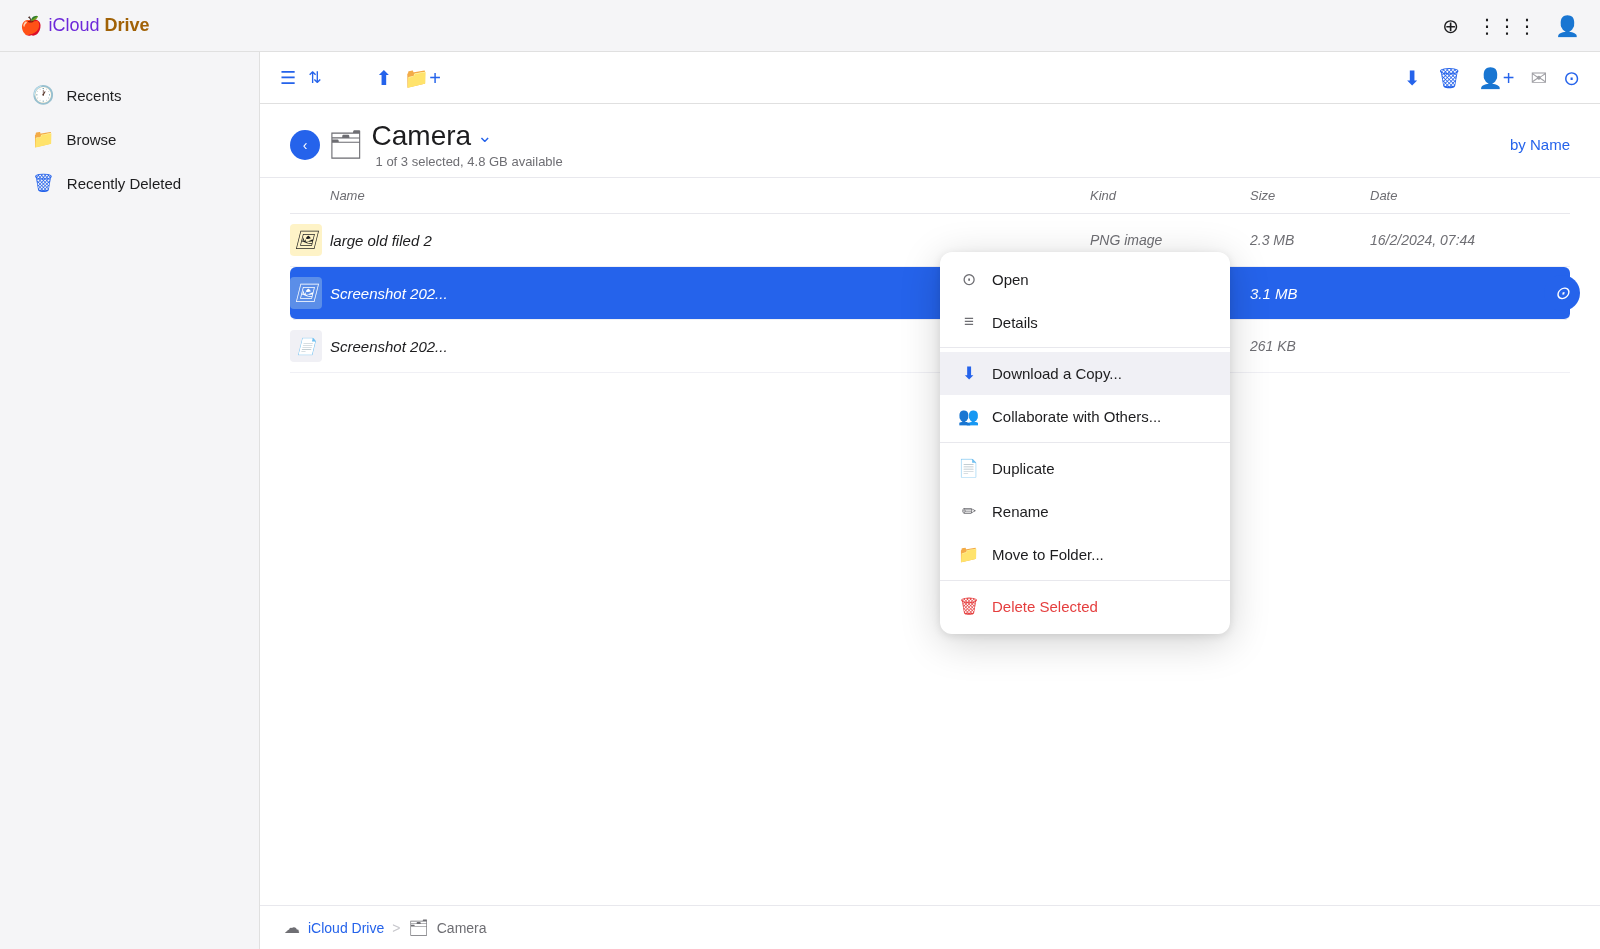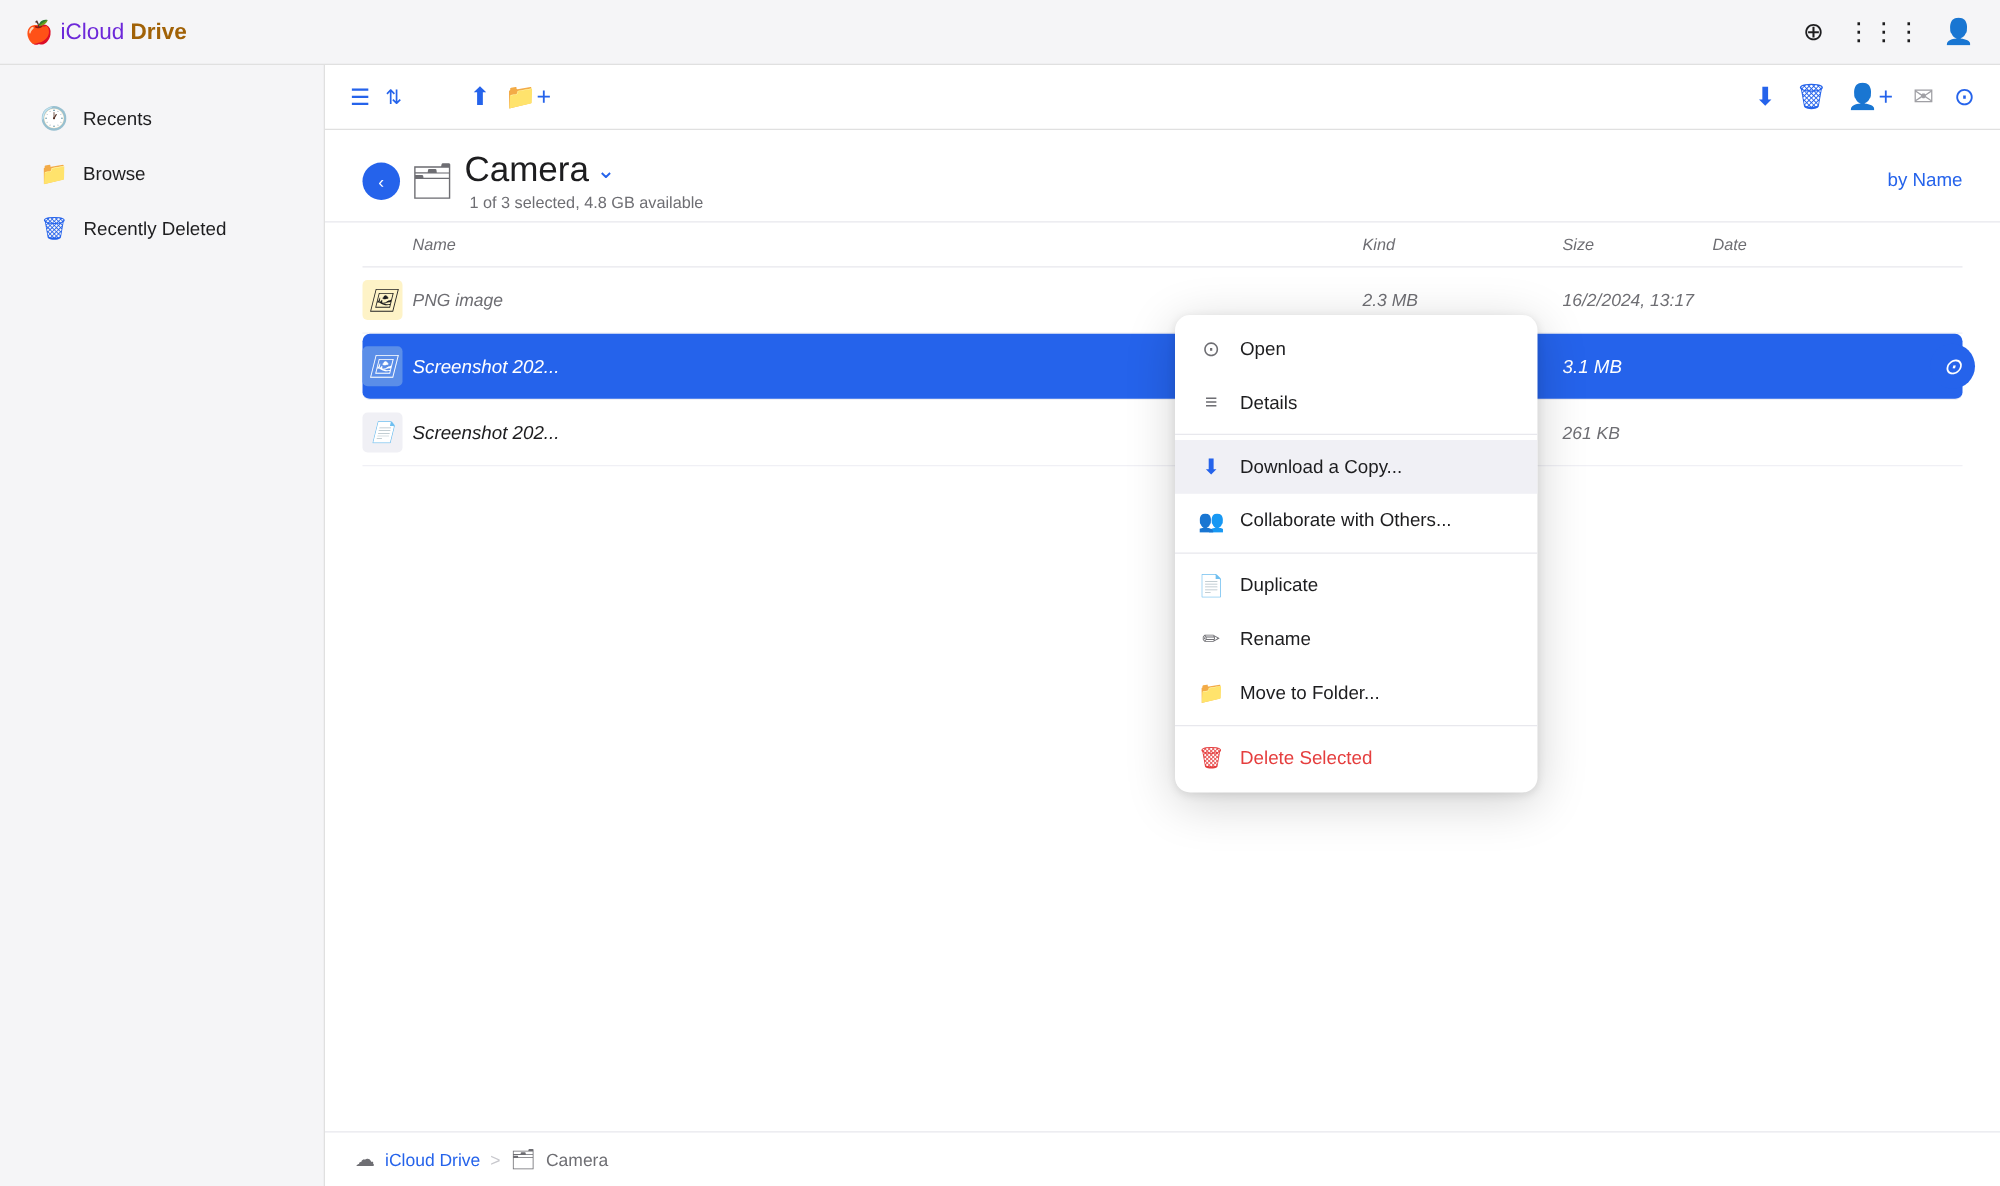--- a/index.html
+++ b/index.html
@@ -271,23 +271,24 @@
         <div>Name</div>
         <div>Kind</div>
         <div>Size</div>
         <div>Date</div>
       </div>
 
       <div class="table-row">
         <div>
           <div class="file-thumb yellow">🖼</div>
         </div>
+        <div class="cell-name">large old filed 2</div>
         <div class="cell-secondary">PNG image</div>
         <div class="cell-secondary">2.3 MB</div>
-        <div class="cell-secondary">16/2/2024, 13:17</div>
+        <div class="cell-secondary">16/2/2024, 07:44</div>
       </div>
 
       <div class="table-row selected">
         <div>
           <div class="file-thumb blue-selected" style="background:#5b8ee8;">🖼</div>
         </div>
         <div class="cell-name">Screenshot 202...</div>
         <div>PNG image</div>
         <div>3.1 MB</div>
         <div></div>

